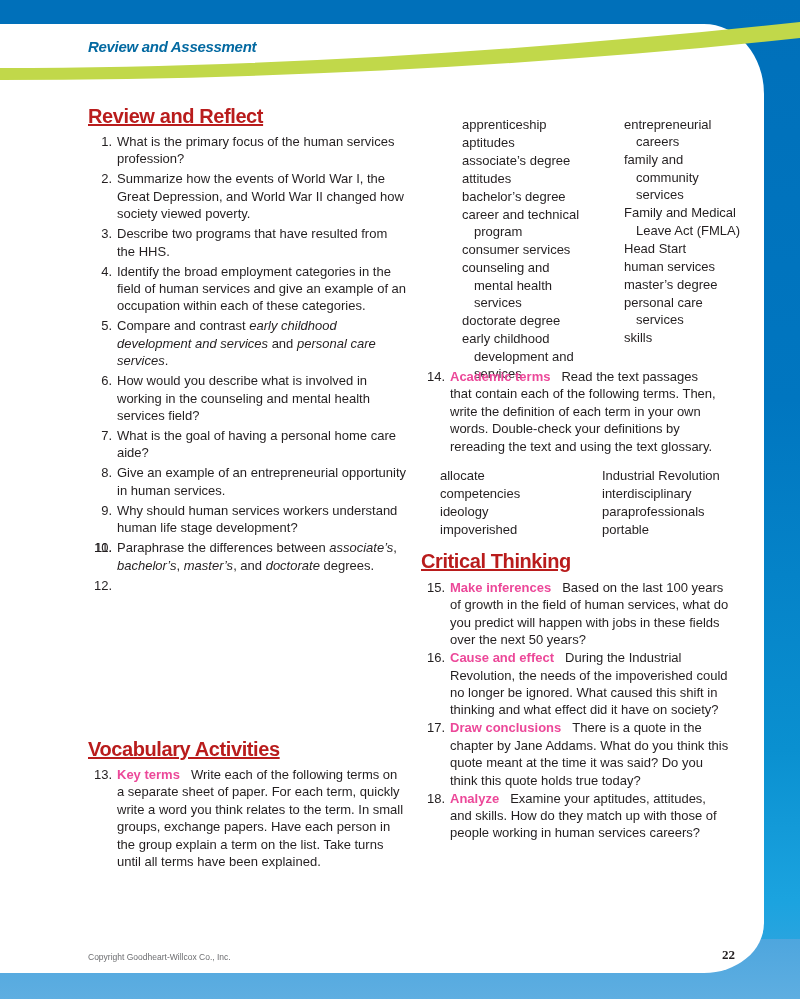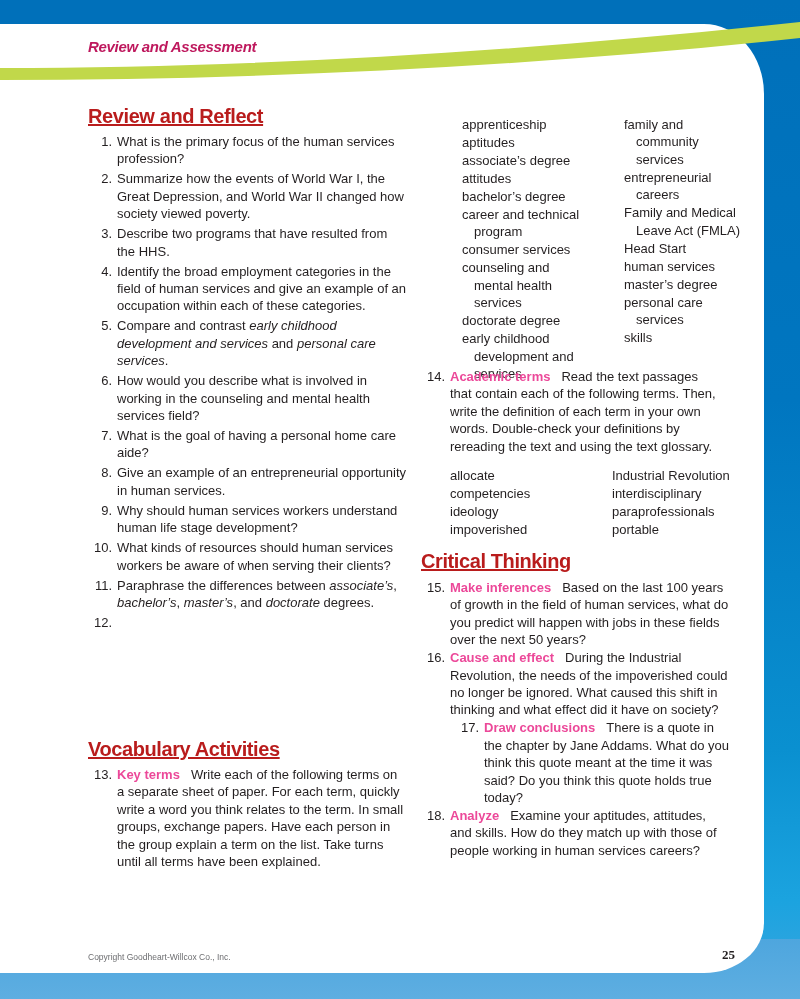--- a/index.html
+++ b/index.html
@@ -27,21 +27,21 @@
     border-top-right-radius: 60px 70px;
     border-bottom-right-radius: 60px 50px;
   }
   .stripe {
     position: absolute; left: 0; top: 0; width: 800px; height: 120px; pointer-events: none;
   }
   .running-head {
     position: absolute; left: 88px; top: 38px;
     font-family: "Liberation Sans", sans-serif;
     font-size: 15px; font-weight: bold; font-style: italic;
-    color: #be185d; letter-spacing: -0.3px;
+    color: #0369a1; letter-spacing: -0.3px;
   }
   .h2 {
     position: absolute;
     font-family: "Liberation Sans", sans-serif;
     font-size: 20px; font-weight: bold; color: #b91c1c;
     letter-spacing: -0.4px; margin: 0; text-decoration: underline;
   }
   .qlist { position: absolute; margin: 0; padding: 0; list-style: none; }
   .q {
     position: relative; padding-left: 29px;
@@ -87,21 +87,21 @@
 <ol class="qlist" style="left:88px; top:133px; width:320px;">
   <li class="q"><span class="num">1.</span><span>What is the primary focus of the human services profession?</span></li>
   <li class="q"><span class="num">2.</span><span>Summarize how the events of World War I, the Great Depression, and World War II changed how society viewed poverty.</span></li>
   <li class="q"><span class="num">3.</span><span>Describe two programs that have resulted from the HHS.</span></li>
   <li class="q"><span class="num">4.</span><span>Identify the broad employment categories in the field of human services and give an example of an occupation within each of these categories.</span></li>
   <li class="q"><span class="num">5.</span><span>Compare and contrast </span><i>early childhood development and services</i><span> and </span><i>personal care services</i><span>.</span></li>
   <li class="q"><span class="num">6.</span><span>How would you describe what is involved in working in the counseling and mental health services field?</span></li>
   <li class="q"><span class="num">7.</span><span>What is the goal of having a personal home care aide?</span></li>
   <li class="q"><span class="num">8.</span><span>Give an example of an entrepreneurial opportunity in human services.</span></li>
   <li class="q"><span class="num">9.</span><span>Why should human services workers understand human life stage development?</span></li>
-  <li class="q"><span class="num">10.</span><span>What kinds of resources should human services workers be aware of when serving their clients?</span></li>
+  <li class="q"><span class="num">10.</span></li>
   <li class="q"><span class="num">11.</span><span>Paraphrase the differences between </span><i>associate’s</i><span>, </span><i>bachelor’s</i><span>, </span><i>master’s</i><span>, and </span><i>doctorate</i><span> degrees.</span></li>
   <li class="q"><span class="num">12.</span></li>
 </ol>
 
 <h2 class="h2" style="left:88px; top:738px;">Vocabulary Activities</h2>
 
 <ol class="qlist" style="left:88px; top:766px; width:320px;">
   <li class="q"><span class="num">13.</span><span class="kw">Key terms</span><span>Write each of the following terms on a separate sheet of paper. For each term, quickly write a word you think relates to the term. In small groups, exchange papers. Have each person in the group explain a term on the list. Take turns until all terms have been explained.</span></li>
 </ol>
 
@@ -112,48 +112,48 @@
   <li>attitudes</li>
   <li>bachelor’s degree</li>
   <li style="width:130px;">career and technical program</li>
   <li>consumer services</li>
   <li style="width:110px;">counseling and mental health services</li>
   <li>doctorate degree</li>
   <li style="width:125px;">early childhood development and services</li>
 </ul>
 
 <ul class="terms" style="left:612px; top:104px; width:140px;">
+  <li style="width:100px;">entrepreneurial careers</li>
   <li style="width:90px;">family and community services</li>
-  <li style="width:100px;">entrepreneurial careers</li>
   <li style="width:130px;">Family and Medical Leave Act (FMLA)</li>
   <li>Head Start</li>
   <li>human services</li>
   <li>master’s degree</li>
   <li style="width:95px;">personal care services</li>
   <li>skills</li>
 </ul>
 
 <ol class="qlist" style="left:421px; top:368px; width:330px;">
   <li class="q" style="padding-right:28px;"><span class="num">14.</span><span class="kw">Academic terms</span><span>Read the text passages that contain each of the following terms. Then, write the definition of each term in your own words. Double-check your definitions by rereading the text and using the text glossary.</span></li>
 </ol>
 
-<div class="acad" style="left:450px; top:467px;">
+<div class="acad" style="left:440px; top:467px;">
   <span>allocate</span>
   <span>Industrial Revolution</span>
   <span>competencies</span>
   <span>interdisciplinary</span>
   <span>ideology</span>
   <span>paraprofessionals</span>
   <span>impoverished</span>
   <span>portable</span>
 </div>
 
 <h2 class="h2" style="left:421px; top:550px;">Critical Thinking</h2>
 
 <ol class="qlist" style="left:421px; top:579px; width:310px;">
   <li class="q" style="margin-bottom:0.6px;"><span class="num">15.</span><span class="kw">Make inferences</span><span>Based on the last 100 years of growth in the field of human services, what do you predict will happen with jobs in these fields over the next 50 years?</span></li>
   <li class="q" style="margin-bottom:0.6px;"><span class="num">16.</span><span class="kw">Cause and effect</span><span>During the Industrial Revolution, the needs of the impoverished could no longer be ignored. What caused this shift in thinking and what effect did it have on society?</span></li>
-  <li class="q" style="margin-bottom:0.6px;margin-left:34px;"><span class="num">17.</span><span class="kw">Draw conclusions</span><span>There is a quote in the chapter by Jane Addams. What do you think this quote meant at the time it was said? Do you think this quote holds true today?</span></li>
+  <li class="q" style="margin-bottom:0.6px;"><span class="num">17.</span><span class="kw">Draw conclusions</span><span>There is a quote in the chapter by Jane Addams. What do you think this quote meant at the time it was said? Do you think this quote holds true today?</span></li>
   <li class="q" style="margin-bottom:0.6px;"><span class="num">18.</span><span class="kw">Analyze</span><span>Examine your aptitudes, attitudes, and skills. How do they match up with those of people working in human services careers?</span></li>
 </ol>
 
 <div class="footer-copy">Copyright Goodheart-Willcox Co., Inc.</div>
-<div class="page-num">25</div>
+<div class="page-num">22</div>
 
 </body></html>

